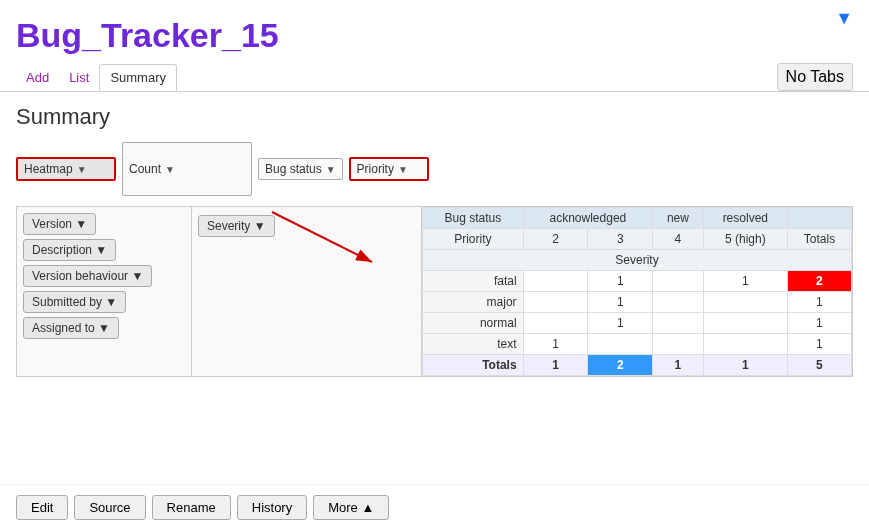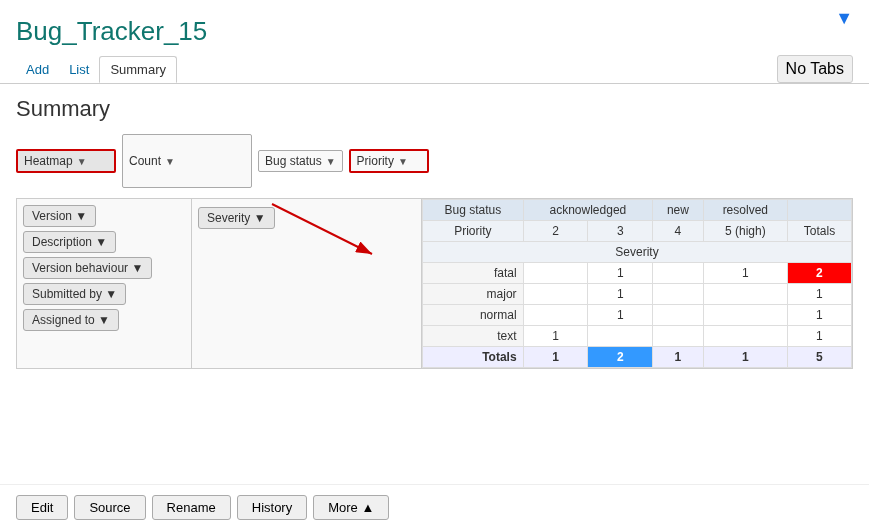--- a/index.html
+++ b/index.html
@@ -1,24 +1,24 @@
 <!DOCTYPE html>
 <html><head>
   <meta charset="utf-8">
   <style>
     * { box-sizing: border-box; margin: 0; padding: 0; }
     body { font-family: Arial, sans-serif; font-size: 13px; background: #fff; color: #333; width: 869px; min-height: 530px; overflow: hidden; }
 
     .top-chevron { position: absolute; top: 8px; right: 16px; color: #1a73e8; font-size: 18px; }
 
     .header { padding: 16px 16px 0 16px; }
-    .app-title { font-size: 26px; font-weight: normal; color: #0f766e; margin-bottom: 8px; }
+    .app-title { font-size: 34px; font-weight: bold; color: #6d28d9; margin-bottom: 8px; }
 
     .tabs-bar { display: flex; align-items: center; border-bottom: 1px solid #ccc; padding: 0 16px; }
-    .tab-link { color: #0369a1; font-size: 13px; padding: 6px 10px; cursor: pointer; text-decoration: none; border: none; background: none; }
+    .tab-link { color: #a21caf; font-size: 13px; padding: 6px 10px; cursor: pointer; text-decoration: none; border: none; background: none; }
     .tab-active { border: 1px solid #ccc; border-bottom: 1px solid #fff; background: #fff; padding: 5px 10px; font-size: 13px; color: #333; margin-bottom: -1px; border-radius: 3px 3px 0 0; cursor: pointer; }
     .no-tabs-btn { margin-left: auto; border: 1px solid #ccc; background: #f0f0f0; padding: 4px 8px; font-size: 16px; cursor: pointer; border-radius: 3px; }
 
     .content { padding: 12px 16px; }
     .section-title { font-size: 22px; font-weight: normal; margin-bottom: 12px; color: #333; }
 
     .controls-row { display: flex; gap: 6px; margin-bottom: 10px; align-items: center; }
     .dropdown-select { border: 2px solid #c00; background: #e5e5e5; padding: 3px 6px; font-size: 12px; cursor: pointer; display: flex; align-items: center; gap: 4px; border-radius: 2px; min-width: 100px; }
     .dropdown-select-plain { border: 1px solid #aaa; background: #f9f9f9; padding: 19px 6px; font-size: 12px; cursor: pointer; display: flex; align-items: center; gap: 4px; border-radius: 2px; min-width: 130px; }
     .dropdown-select-plain2 { border: 1px solid #aaa; background: #f9f9f9; padding: 3px 6px; font-size: 12px; cursor: pointer; display: flex; align-items: center; gap: 4px; border-radius: 2px; min-width: 80px; }

